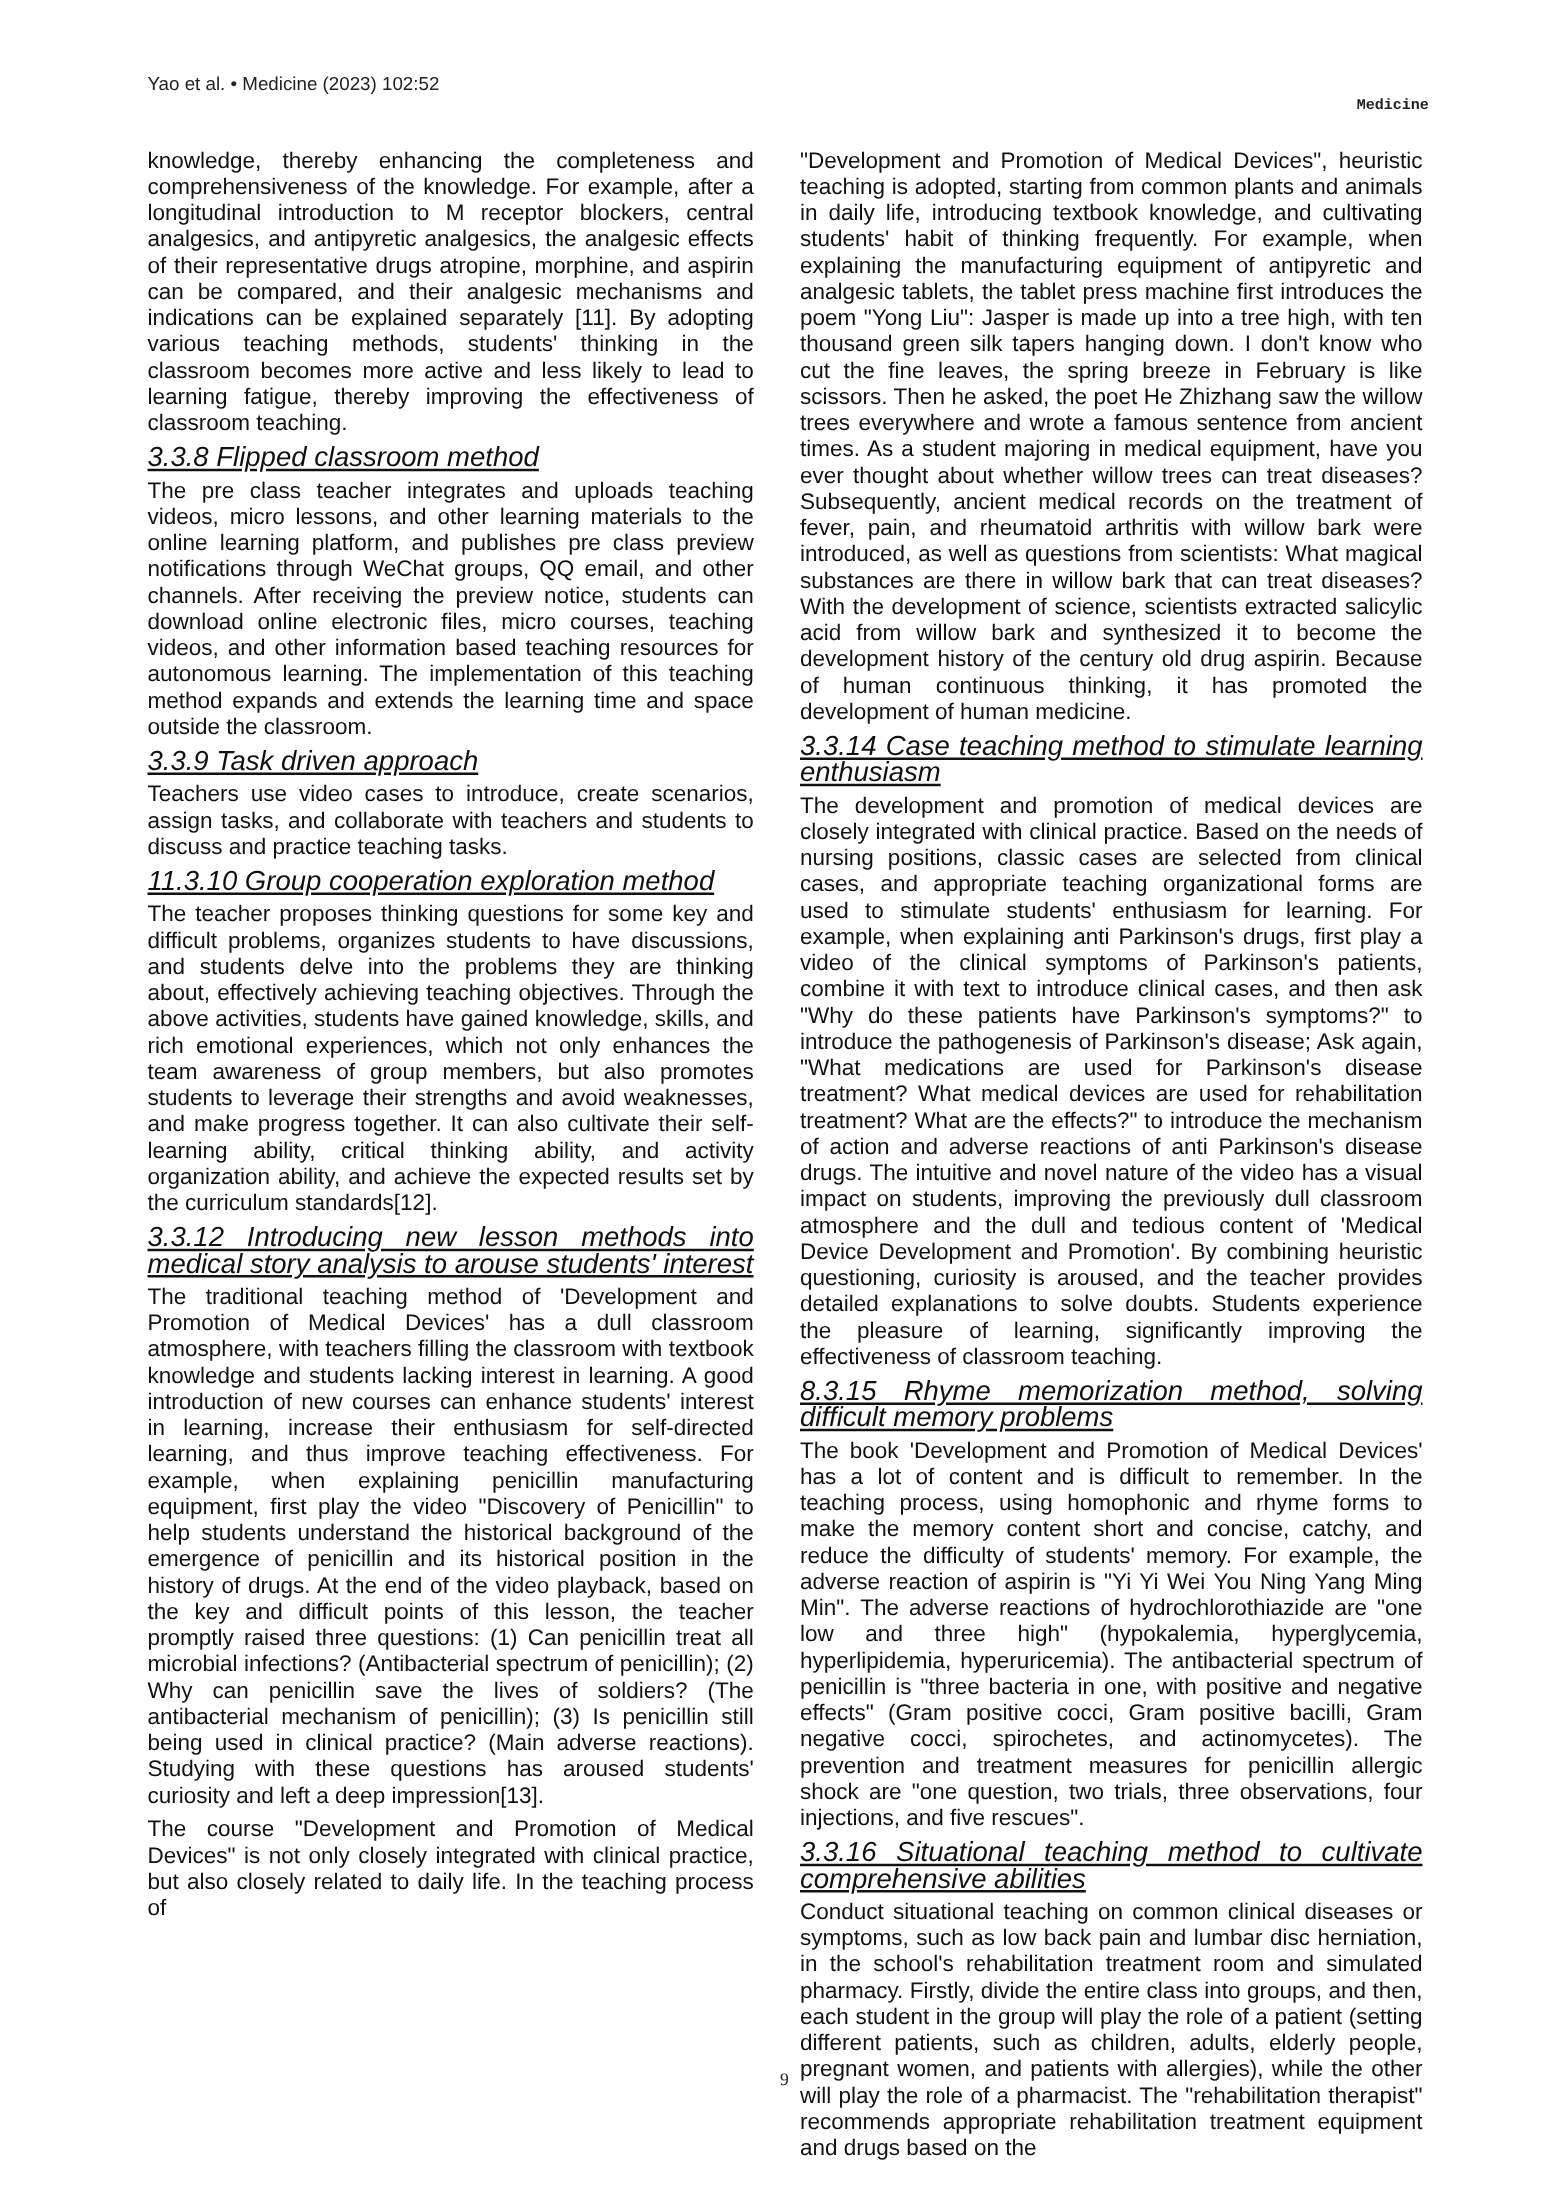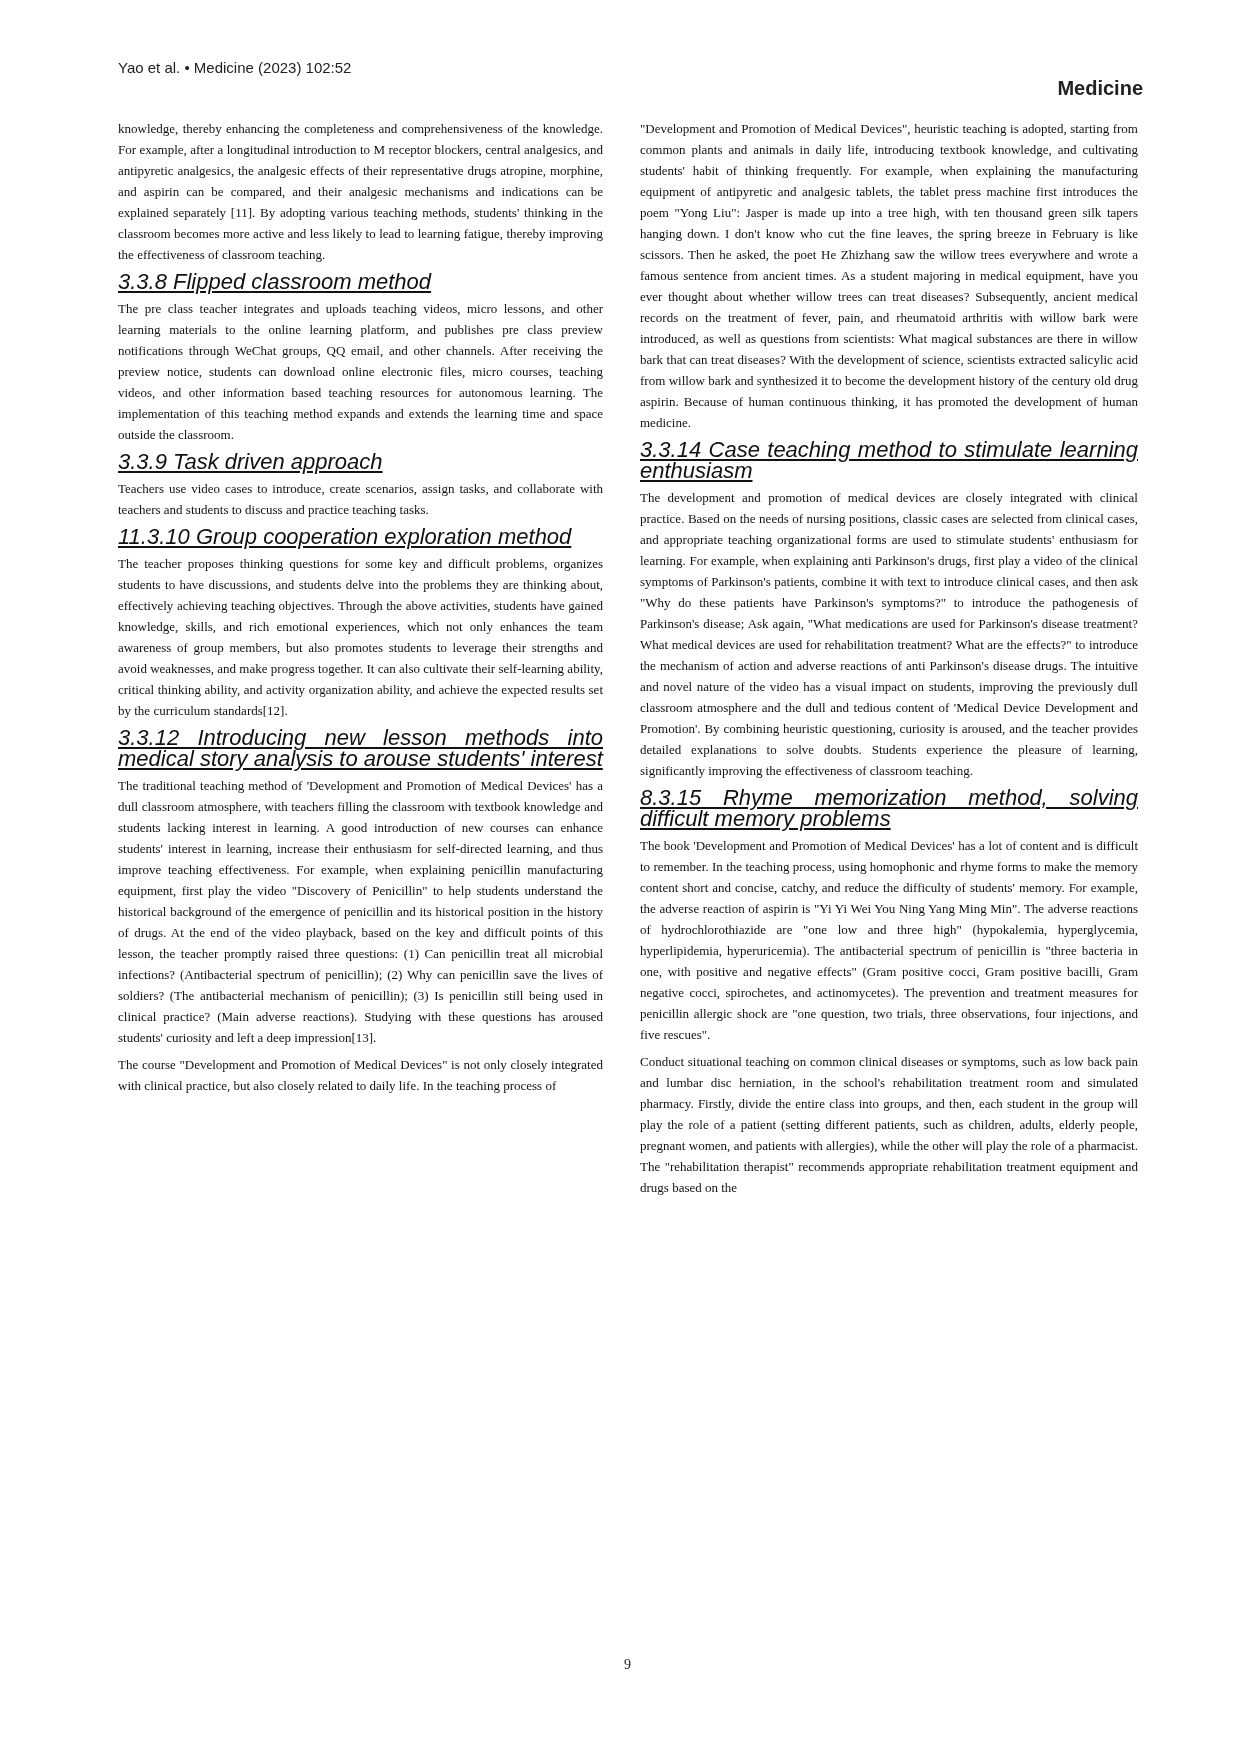--- a/index.html
+++ b/index.html
@@ -1,22 +1,22 @@
 <!DOCTYPE html>
 <html><head>
 <meta charset="utf-8">
 <style>
   html, body { margin: 0; padding: 0; background: #ffffff; }
   body { width: 1240px; height: 1753px; position: relative; overflow: hidden; color: #111; }
   .header-left { position: absolute; left: 118px; top: 59px; font-family: "Liberation Sans", sans-serif; font-size: 15px; color: #222; }
-  .header-right { position: absolute; right: 97px; top: 77px; font-family: Liberation Sans, sans-serif; font-size: 20px; font-weight: bold; color: #222; }
+  .header-right { position: absolute; right: 97px; top: 77px; font-family: Liberation Mono, monospace; font-size: 12px; font-weight: bold; color: #222; }
   .col { position: absolute; top: 118px; width: 485px; }
   .col-left { left: 118px; }
   .col-right { left: 640px; width: 498px; }
-  .para { font-family: Liberation Serif, serif; font-size: 13px; line-height: 21px; text-align: justify; margin: 0 0 6px 0; }
+  .para { font-family: Liberation Sans, sans-serif; font-size: 18px; line-height: 21px; text-align: justify; margin: 0 0 6px 0; }
   .heading { font-family: "Liberation Sans", sans-serif; font-style: italic; font-size: 22px; line-height: 21px; text-align: justify; margin: 0 0 6px 0; text-decoration: underline; }
   .page-number { position: absolute; left: 624px; top: 1657px; font-family: "Liberation Serif", serif; font-size: 14px; color: #222; }
 </style>
 </head>
 <body>
 
 <div class="header-left">Yao et al. • Medicine (2023) 102:52</div>
 <div class="header-right">Medicine</div>
 
 <div class="col col-left">
@@ -31,16 +31,17 @@
   <p class="para">The traditional teaching method of 'Development and Promotion of Medical Devices' has a dull classroom atmosphere, with teachers filling the classroom with textbook knowledge and students lacking interest in learning. A good introduction of new courses can enhance students' interest in learning, increase their enthusiasm for self-directed learning, and thus improve teaching effectiveness. For example, when explaining penicillin manufacturing equipment, first play the video "Discovery of Penicillin" to help students understand the historical background of the emergence of penicillin and its historical position in the history of drugs. At the end of the video playback, based on the key and difficult points of this lesson, the teacher promptly raised three questions: (1) Can penicillin treat all microbial infections? (Antibacterial spectrum of penicillin); (2) Why can penicillin save the lives of soldiers? (The antibacterial mechanism of penicillin); (3) Is penicillin still being used in clinical practice? (Main adverse reactions). Studying with these questions has aroused students' curiosity and left a deep impression[13].</p>
   <p class="para">The course "Development and Promotion of Medical Devices" is not only closely integrated with clinical practice, but also closely related to daily life. In the teaching process of</p>
 </div>
 
 <div class="col col-right">
   <p class="para">"Development and Promotion of Medical Devices", heuristic teaching is adopted, starting from common plants and animals in daily life, introducing textbook knowledge, and cultivating students' habit of thinking frequently. For example, when explaining the manufacturing equipment of antipyretic and analgesic tablets, the tablet press machine first introduces the poem "Yong Liu": Jasper is made up into a tree high, with ten thousand green silk tapers hanging down. I don't know who cut the fine leaves, the spring breeze in February is like scissors. Then he asked, the poet He Zhizhang saw the willow trees everywhere and wrote a famous sentence from ancient times. As a student majoring in medical equipment, have you ever thought about whether willow trees can treat diseases? Subsequently, ancient medical records on the treatment of fever, pain, and rheumatoid arthritis with willow bark were introduced, as well as questions from scientists: What magical substances are there in willow bark that can treat diseases? With the development of science, scientists extracted salicylic acid from willow bark and synthesized it to become the development history of the century old drug aspirin. Because of human continuous thinking, it has promoted the development of human medicine.</p>
   <div class="heading">3.3.14 Case teaching method to stimulate learning enthusiasm</div>
   <p class="para">The development and promotion of medical devices are closely integrated with clinical practice. Based on the needs of nursing positions, classic cases are selected from clinical cases, and appropriate teaching organizational forms are used to stimulate students' enthusiasm for learning. For example, when explaining anti Parkinson's drugs, first play a video of the clinical symptoms of Parkinson's patients, combine it with text to introduce clinical cases, and then ask "Why do these patients have Parkinson's symptoms?" to introduce the pathogenesis of Parkinson's disease; Ask again, "What medications are used for Parkinson's disease treatment? What medical devices are used for rehabilitation treatment? What are the effects?" to introduce the mechanism of action and adverse reactions of anti Parkinson's disease drugs. The intuitive and novel nature of the video has a visual impact on students, improving the previously dull classroom atmosphere and the dull and tedious content of 'Medical Device Development and Promotion'. By combining heuristic questioning, curiosity is aroused, and the teacher provides detailed explanations to solve doubts. Students experience the pleasure of learning, significantly improving the effectiveness of classroom teaching.</p>
   <div class="heading">8.3.15 Rhyme memorization method, solving difficult memory problems</div>
   <p class="para">The book 'Development and Promotion of Medical Devices' has a lot of content and is difficult to remember. In the teaching process, using homophonic and rhyme forms to make the memory content short and concise, catchy, and reduce the difficulty of students' memory. For example, the adverse reaction of aspirin is "Yi Yi Wei You Ning Yang Ming Min". The adverse reactions of hydrochlorothiazide are "one low and three high" (hypokalemia, hyperglycemia, hyperlipidemia, hyperuricemia). The antibacterial spectrum of penicillin is "three bacteria in one, with positive and negative effects" (Gram positive cocci, Gram positive bacilli, Gram negative cocci, spirochetes, and actinomycetes). The prevention and treatment measures for penicillin allergic shock are "one question, two trials, three observations, four injections, and five rescues".</p>
+  <div class="heading">3.3.16 Situational teaching method to cultivate comprehensive abilities</div>
   <p class="para">Conduct situational teaching on common clinical diseases or symptoms, such as low back pain and lumbar disc herniation, in the school's rehabilitation treatment room and simulated pharmacy. Firstly, divide the entire class into groups, and then, each student in the group will play the role of a patient (setting different patients, such as children, adults, elderly people, pregnant women, and patients with allergies), while the other will play the role of a pharmacist. The "rehabilitation therapist" recommends appropriate rehabilitation treatment equipment and drugs based on the</p>
 </div>
 
 <div class="page-number">9</div>
 
 </body></html>

